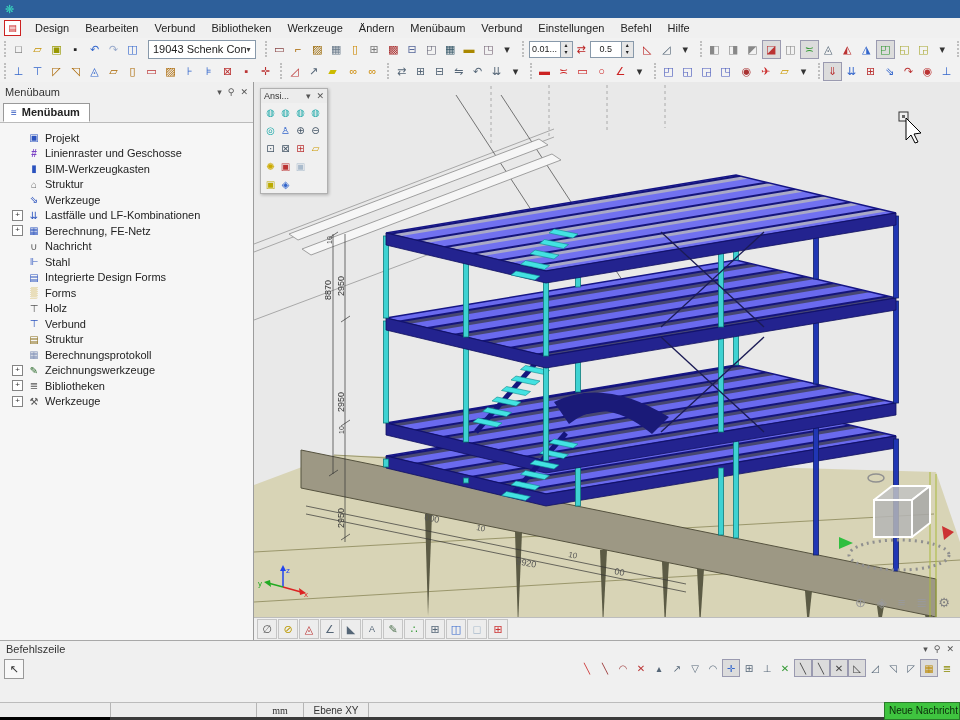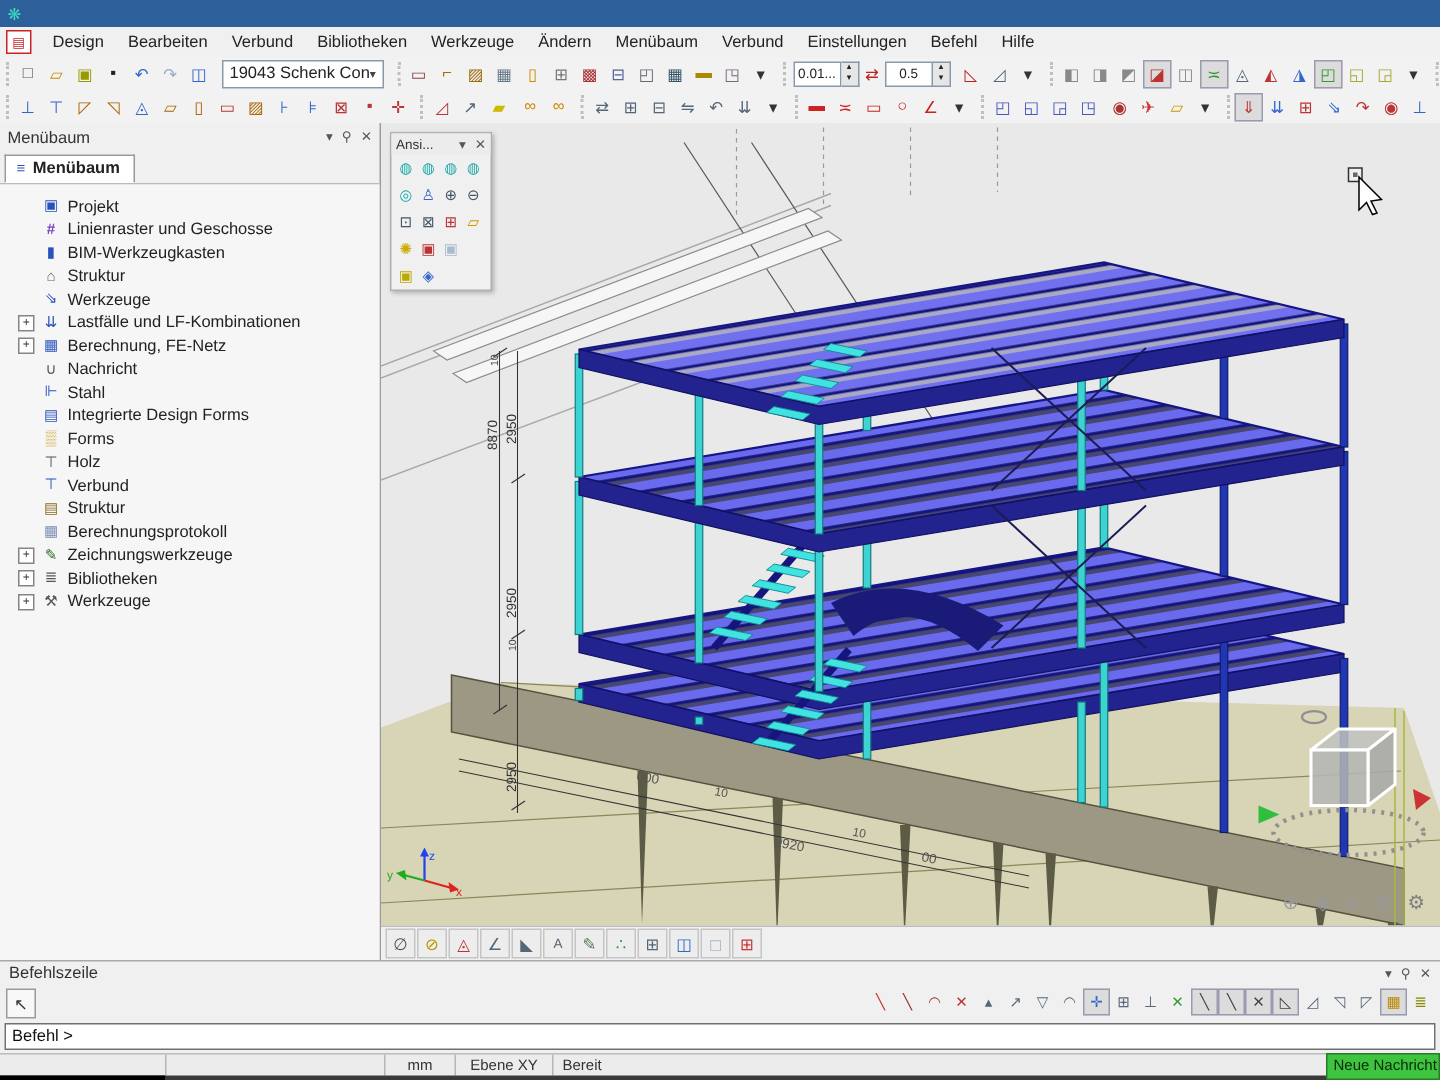--- a/index.html
+++ b/index.html
@@ -72,21 +72,21 @@
   .cursor-btn{position:absolute;left:4px;top:2px;width:18px;height:18px;border:1px solid #999;background:#f8f8f8;
               display:flex;align-items:center;justify-content:center;font-size:11px;color:#333;}
   .cmd-icons{position:absolute;right:4px;top:2px;display:flex;}
   .cmd-icons .ticon{width:16px;height:16px;font-size:10px;}
   .cmd-input{margin:0 3px;height:16px;border:1px solid #707070;background:#fff;font-size:11px;line-height:16px;
              padding-left:4px;color:#111;}
   
   .status{top:702px;left:0;right:0;height:14px;background:#ececec;border-top:1px solid #bbb;display:flex;
           font-size:10px;color:#333;align-items:center;}
   .scell{border-right:1px solid #b5b5b5;height:100%;display:flex;align-items:center;justify-content:center;}
-  .c0{width:110px;} .c1{width:145px;} .c2{width:46px;} .c3{width:64px;} .c4{flex:1;justify-content:flex-start;padding-left:6px;border-right:none;}
+  .c0{width:110px;} .c1{width:145px;} .c2{width:46px;font-family:Liberation Serif, serif;} .c3{width:64px;} .c4{flex:1;justify-content:flex-start;padding-left:6px;border-right:none;}
   .strip{top:717px;left:0;right:0;height:3px;background:#3a3a3a;}
   .strip-black{position:absolute;left:0;top:0;width:110px;height:3px;background:#000;}
   .badge{position:absolute;right:0;top:702px;height:16px;background:#3fc43f;border:1px solid #2a7a2a;
          font-size:10px;line-height:15px;padding:0 4px;color:#0b2b0b;white-space:nowrap;overflow:hidden;
          max-width:66px;z-index:9;}
 </style>
 </head>
 <body>
 
 <div class="abs titlebar">
@@ -671,26 +671,24 @@
         <span class="ticon hl" style="color:#444">╲</span>
         <span class="ticon hl" style="color:#444">✕</span>
         <span class="ticon hl" style="color:#444">◺</span>
         <span class="ticon" style="color:#556677">◿</span>
         <span class="ticon" style="color:#556677">◹</span>
         <span class="ticon" style="color:#556677">◸</span>
         <span class="ticon hl" style="color:#bb8800">▦</span>
         <span class="ticon" style="color:#888800">≣</span>
       </div>
   </div>
-  <div class="cmd-input">Befehl &gt;</div>
 </div>
 
 <div class="abs status">
   <div class="scell c0"></div>
   <div class="scell c1"></div>
   <div class="scell c2">mm</div>
   <div class="scell c3">Ebene XY</div>
-  <div class="scell c4">Bereit</div>
 </div>
 <div class="abs strip">
   <div class="strip-black"></div>
 </div>
 <div class="badge">Neue Nachricht</div>
 
 </body></html>

